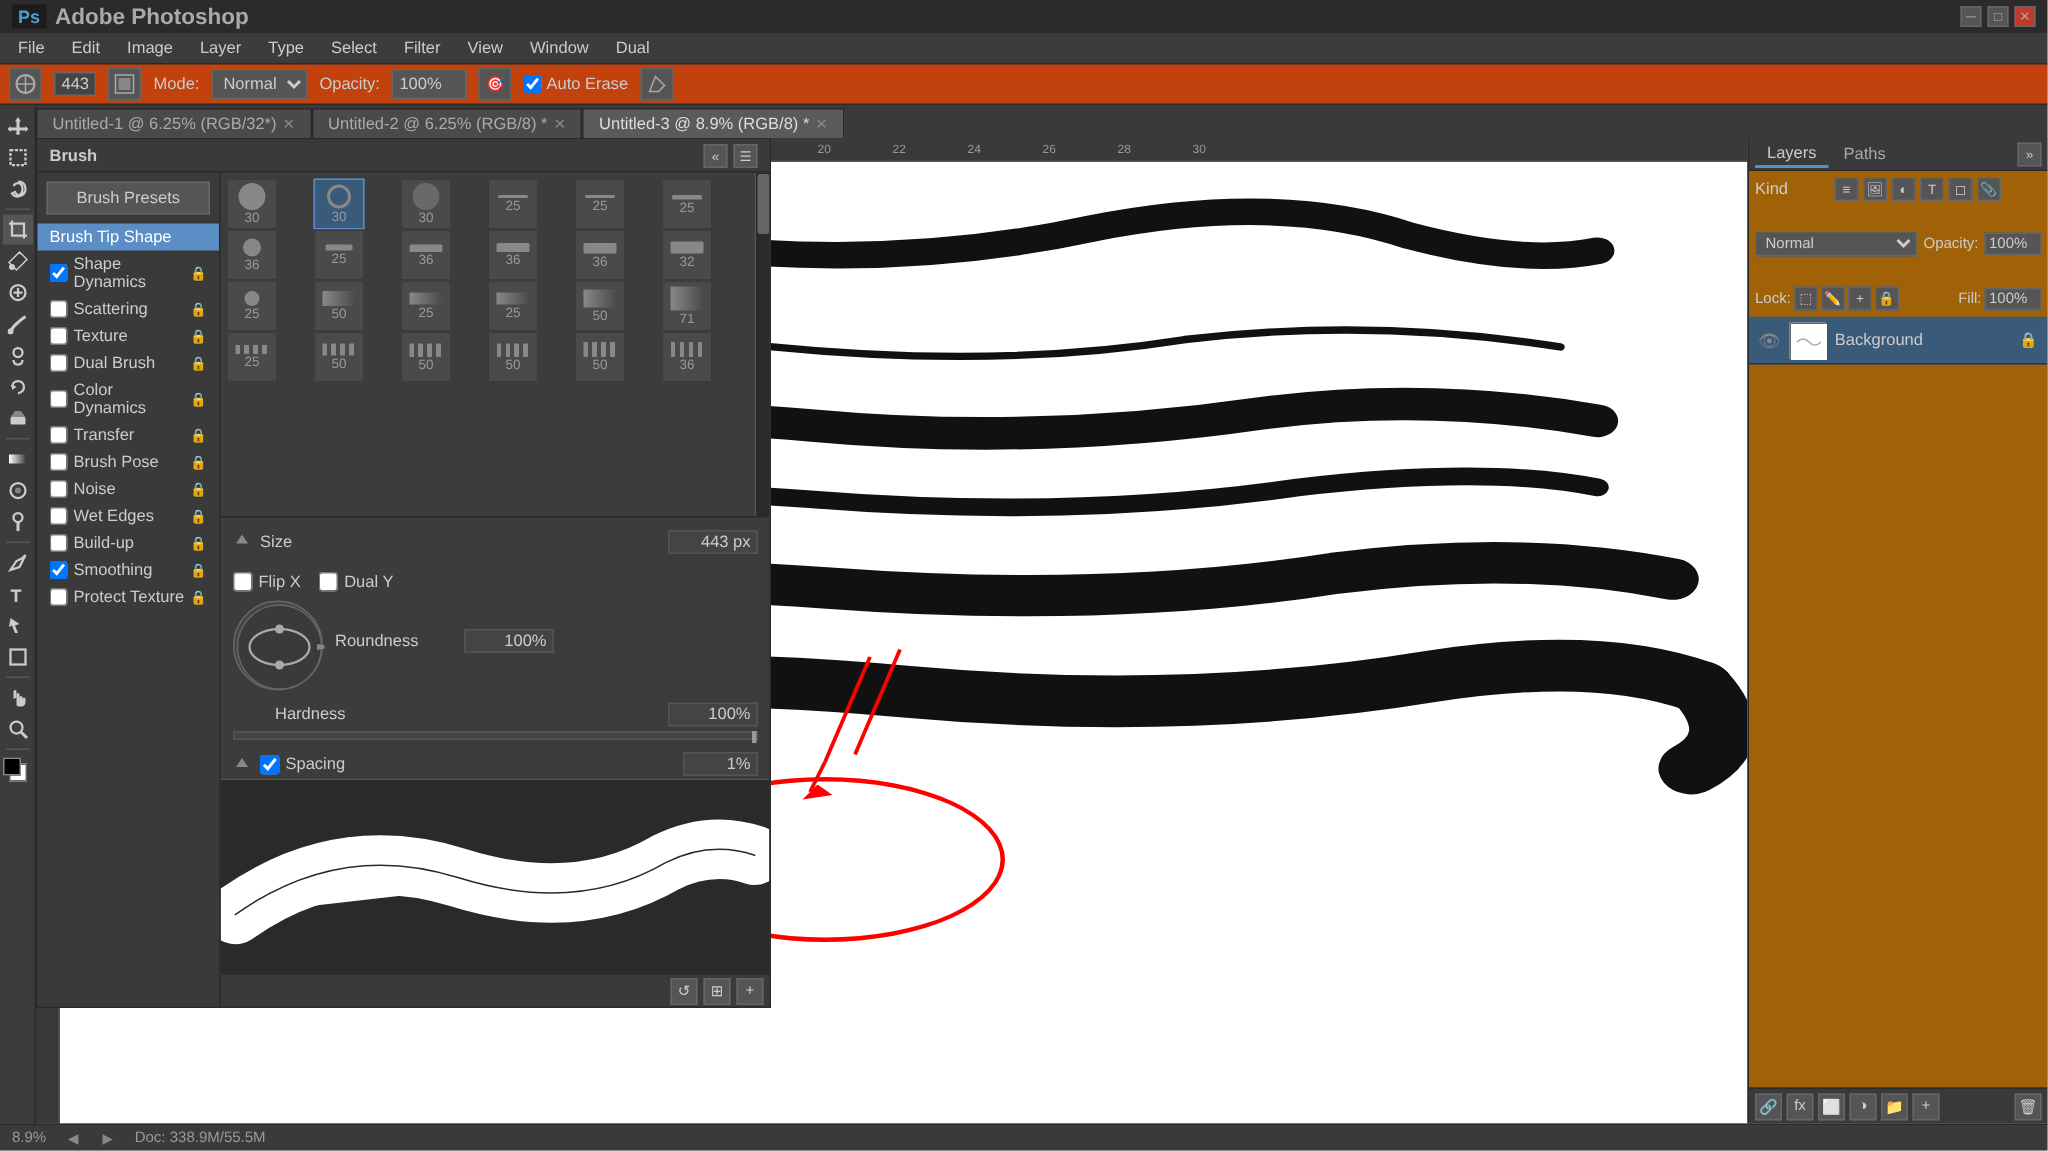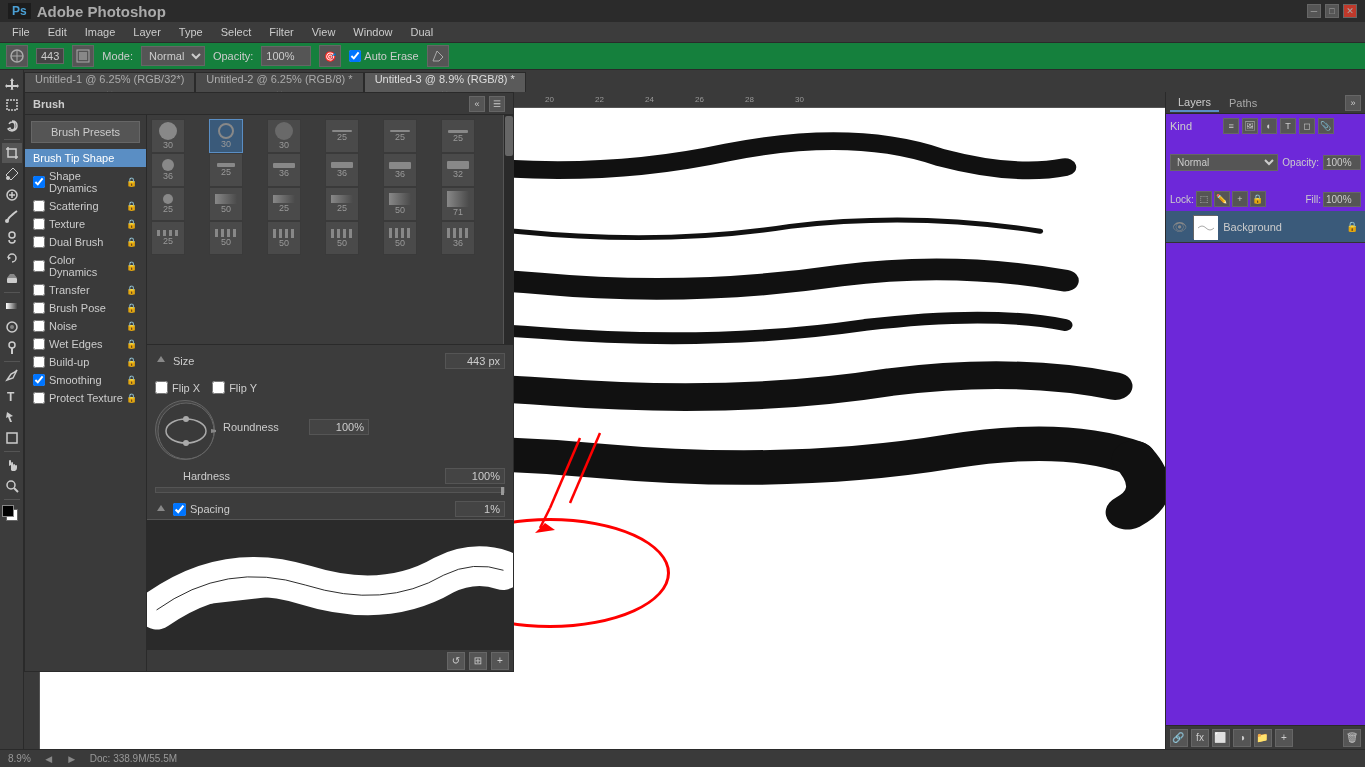--- a/index.html
+++ b/index.html
@@ -17,21 +17,21 @@
 
     
     #menu-bar {
       width: 100%; height: 20px; background: #3c3c3c;
       display: flex; align-items: center; padding: 0 4px; gap: 2px;
     }
     .menu-item { padding: 2px 8px; font-size: 11px; color: #ccc; cursor: pointer; }
 
     
     #options-bar {
-      width: 100%; height: 28px; background: #15803d; border-top: 1px solid #2a2a2a; border-bottom: 1px solid #2a2a2a;
+      width: 100%; height: 28px; background: #c2410c; border-top: 1px solid #2a2a2a; border-bottom: 1px solid #2a2a2a;
       display: flex; align-items: center; padding: 0 6px; gap: 8px;
     }
     .opt-label { font-size: 11px; color: #ccc; }
     .opt-select { background: #555; border: 1px solid #666; color: #ccc; font-size: 11px; padding: 1px 3px; height: 20px; }
     .opt-input { background: #555; border: 1px solid #666; color: #ccc; font-size: 11px; width: 50px; padding: 1px 4px; height: 20px; }
     .opt-checkbox { width: 12px; height: 12px; }
     .tool-icon { width: 22px; height: 22px; background: #555; border: 1px solid #666; display: flex; align-items: center; justify-content: center; font-size: 10px; color: #ccc; cursor: pointer; }
     .brush-size-box { background: #444; border: 1px solid #666; padding: 1px 4px; font-size: 11px; color: #ccc; display: flex; align-items: center; gap: 2px; }
 
     
@@ -50,21 +50,21 @@
 
     
     #content-area {
       display: flex; flex: 1; flex-direction: column;
     }
     #tabs-bar {
       height: 22px; background: #3a3a3a; display: flex; align-items: flex-end;
     }
     .tab { 
       height: 20px; padding: 0 10px; background: #4a4a4a; border: 1px solid #2a2a2a; border-bottom: none;
-      display: flex; align-items: center; gap: 4px; font-size: 11px; color: #aaa; cursor: pointer; flex-direction: column;
+      display: flex; align-items: center; gap: 4px; font-size: 11px; color: #aaa; cursor: pointer;
     }
     .tab.active { background: #5a5a5a; color: #ddd; }
     .tab-close { color: #888; font-size: 10px; cursor: pointer; }
 
     
     #workspace {
       display: flex; flex: 1; background: #5a5a5a; position: relative; overflow: hidden;
     }
 
     
@@ -140,21 +140,21 @@
     }
 
     
     #brush-bottom-bar {
       height: 22px; background: #3a3a3a; border-top: 1px solid #2a2a2a;
       display: flex; align-items: center; justify-content: flex-end; gap: 4px; padding: 0 4px;
     }
 
     
     #right-panels {
-      width: 200px; background: #6d28d9; border-left: 1px solid #2a2a2a;
+      width: 200px; background: #a16207; border-left: 1px solid #2a2a2a;
       display: flex; flex-direction: column; position: absolute; right: 0; top: 0; bottom: 0;
     }
     #panels-header {
       height: 22px; background: #3a3a3a; display: flex; align-items: center; gap: 2px;
       border-bottom: 1px solid #2a2a2a; padding: 0 4px;
     }
     .panel-tab { padding: 2px 8px; font-size: 11px; color: #aaa; cursor: pointer; }
     .panel-tab.active { color: #ccc; border-bottom: 2px solid #5a8ec4; }
 
     
@@ -702,21 +702,21 @@
                 </div>
               </div>
 
               <div class="flip-row">
                 <div class="flip-item">
                   <input type="checkbox" style="">
                   <span>Flip X</span>
                 </div>
                 <div class="flip-item">
                   <input type="checkbox" style="">
-                  <span>Flip Y</span>
+                  <span>Dual Y</span>
                 </div>
               </div>
 
               <div style="display:flex;align-items:center;margin-bottom:8px;">
                 <div class="brush-angle-dial">
                   <svg width="60" height="60" viewBox="0 0 60 60">
                     <circle cx="30" cy="30" r="28" fill="#3a3a3a" stroke="#666" stroke-width="1"></circle>
                     <ellipse cx="30" cy="30" rx="20" ry="12" fill="none" stroke="#aaa" stroke-width="1.5"></ellipse>
                     <circle cx="30" cy="18" r="3" fill="#aaa"></circle>
                     <circle cx="30" cy="42" r="3" fill="#aaa"></circle>

